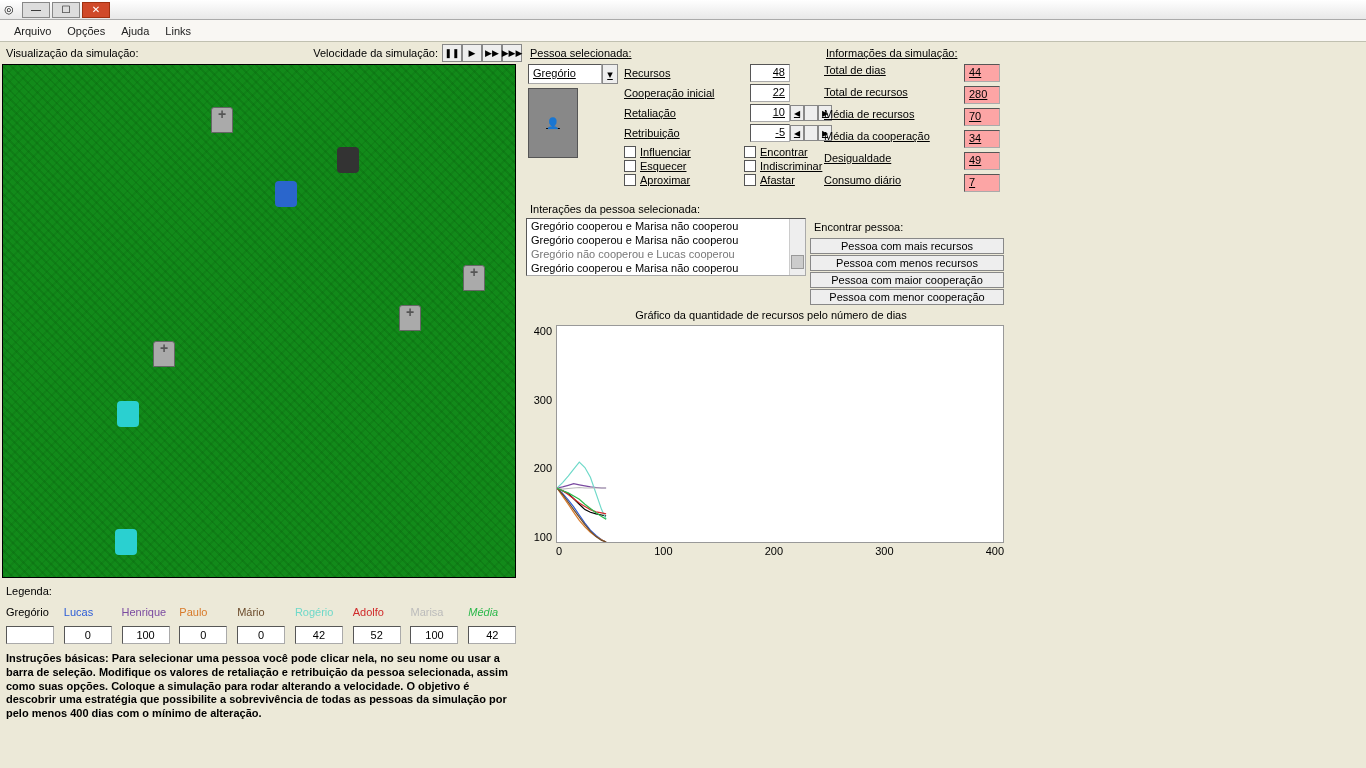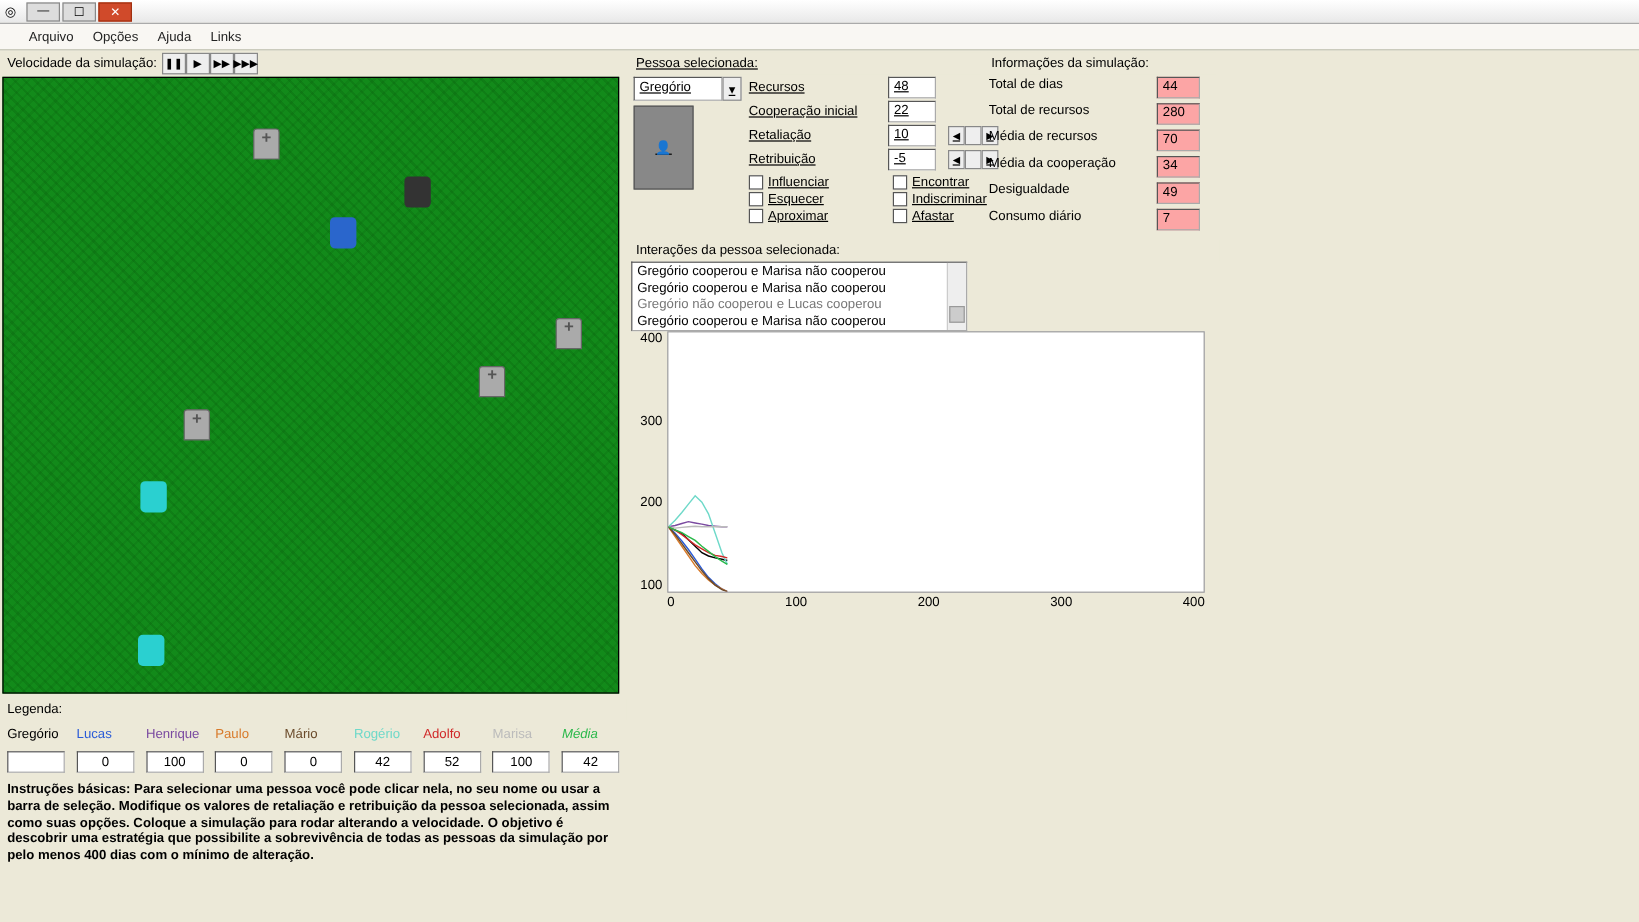--- a/index.html
+++ b/index.html
@@ -5,21 +5,21 @@
 * { box-sizing: border-box; margin: 0; padding: 0; font-family: Tahoma, Arial, sans-serif; font-size: 11px; }
 body { background: #ece9d8; width: 1366px; height: 768px; overflow: hidden; }
 
 .titlebar { height: 20px; background: linear-gradient(#fff,#e8e8e8); display: flex; align-items: center; padding: 0 4px; border-bottom: 1px solid #aaa; }
 .titlebar .icon { width: 14px; height: 14px; margin-right: 4px; }
 .titlebar .title { flex: 1; }
 .winbtns { display: flex; gap: 2px; }
 .winbtn { width: 28px; height: 16px; border: 1px solid #888; background: #ddd; display: flex; align-items: center; justify-content: center; font-size: 10px; }
 .winbtn.close { background: #d04a2a; color: #fff; border-color: #a03010; }
 
-.menubar { height: 22px; background: #f9f7f3; border-bottom: 1px solid #c0c0b0; display: flex; align-items: center; padding: 0 24px; gap: 16px; }
+.menubar { height: 22px; background: #f9f7f3; border-bottom: 1px solid #c0c0b0; display: flex; align-items: center; padding: 0 14px; gap: 16px; }
 .menubar span { color: #222; }
 
 .content { display: flex; padding: 2px; gap: 4px; }
 .leftcol { width: 520px; }
 .rightcol { width: 490px; }
 
 .panelhdr { background: #ece9d8; padding: 2px 4px; height: 18px; display: flex; align-items: center; }
 .label { color: #000; }
 
 .viewport-row { display: flex; align-items: center; }
@@ -47,21 +47,21 @@
 .rrow { display: flex; gap: 4px; }
 .rbox { }
 .rbox .panelhdr { }
 .personsel { display: flex; align-items: flex-start; gap: 6px; padding: 2px; }
 .dropdown { display: flex; }
 .dd-field { width: 74px; height: 20px; border: 1px inset #aaa; background: #fff; padding: 2px 4px; }
 .dd-btn { width: 16px; height: 20px; border: 1px solid #888; background: #eee; display:flex; align-items:center; justify-content:center; }
 .avatar { width: 50px; height: 70px; background: #888; border: 1px solid #555; margin-top: 2px; display:flex; align-items:center; justify-content:center; color:#eee; }
 
 .kv { display: grid; grid-template-columns: 112px 46px 42px; gap: 2px 4px; align-items: center; }
-.kv .val { width: 40px; height: 18px; border: 1px inset #aaa; background: #fff; text-align: left; padding: 1px 4px; }
+.kv .val { width: 40px; height: 18px; border: 1px inset #aaa; background: #fff; text-align: right; padding: 1px 4px; margin-left: 10px; }
 .spin { display: flex; }
 .spin .sb { width: 14px; height: 16px; border: 1px solid #888; background: #eee; font-size: 8px; display:flex; align-items:center; justify-content:center; }
 
 .chkgrid { display: grid; grid-template-columns: 110px 110px; gap: 2px 10px; margin-top: 4px; }
 .chk { display: flex; align-items: center; gap: 4px; }
 .chk .cb { width: 12px; height: 12px; border: 1px solid #555; background: #fff; }
 
 .siminfo { }
 .siminfo .kv2 { display: grid; grid-template-columns: 136px 40px; gap: 4px; }
 .siminfo .val { width: 36px; height: 18px; border: 1px inset #aaa; background: #fca5a5; padding: 1px 4px; }
@@ -97,20 +97,23 @@
 <div class="menubar">
   <span>Arquivo</span>
   <span>Opções</span>
   <span>Ajuda</span>
   <span>Links</span>
 </div>
 
 <div class="content">
   <div class="leftcol">
     <div class="viewport-row">
+      <div class="panelhdr">
+          <span class="label">Visualização da simulação:</span>
+        </div>
       <div class="panelhdr" style="flex:0 0 auto;">
           <span class="label">Velocidade da simulação:</span>
         </div>
       <div class="speedctl">
         <div class="spdbtn">❚❚</div>
         <div class="spdbtn">▶</div>
         <div class="spdbtn">▶▶</div>
         <div class="spdbtn">▶▶▶</div>
       </div>
     </div>
@@ -232,21 +235,21 @@
                   <span>Aproximar</span>
                 </label>
               <label class="chk">
                   <span class="cb"></span>
                   <span>Afastar</span>
                 </label>
             </div>
           </div>
         </div>
       </div>
-      <div class="rbox siminfo" style="width:192px;">
+      <div class="rbox siminfo" style="width:192px;text-decoration:underline;">
         <div class="panelhdr">
             <span class="label">Informações da simulação:</span>
           </div>
         <div class="kv2" style="padding:2px;">
           <span>Total de dias</span>
             <div class="val">44</div>
           <span>Total de recursos</span>
             <div class="val">280</div>
           <span>Média de recursos</span>
             <div class="val">70</div>
@@ -268,22 +271,34 @@
         <div class="item">Gregório cooperou e Marisa não cooperou</div>
           <div class="item">Gregório cooperou e Marisa não cooperou</div>
           <div class="item grey">Gregório não cooperou e Lucas cooperou</div>
           <div class="item">Gregório cooperou e Marisa não cooperou</div>
           <div class="item">Gregório cooperou e Marisa não cooperou</div>
           <div class="item sel">Lucas morreu</div>
           <div class="scrollbar">
             <div class="thumb"></div>
           </div>
       </div>
-    </div>
-
+      <div style="width:194px;">
+        <div class="panelhdr">
+            <span class="label">Encontrar pessoa:</span>
+          </div>
+        <div class="findbtns">
+          <div class="findbtn">Pessoa com mais recursos</div>
+          <div class="findbtn">Pessoa com menos recursos</div>
+          <div class="findbtn">Pessoa com maior cooperação</div>
+          <div class="findbtn">Pessoa com menor cooperação</div>
+        </div>
+      </div>
+    </div>
+
+    <div class="charttitle">Gráfico da quantidade de recursos pelo número de dias</div>
     <div class="chartwrap">
       <div class="yaxis" id="yaxis">
           <span>400</span>
           <span>300</span>
           <span>200</span>
           <span>100</span>
         </div>
       <div class="plot">
         <svg id="plotsvg" width="446" height="216" viewBox="0 0 446 216">
             <path d="M0.0 162.0 L5.6 164.7 L11.2 167.4 L16.7 172.8 L22.3 178.2 L27.9 183.6 L33.4 186.3 L39.0 187.9 L44.6 189.0 L49.1 190.1" stroke="#000000" fill="none" stroke-width="1.2"></path>

